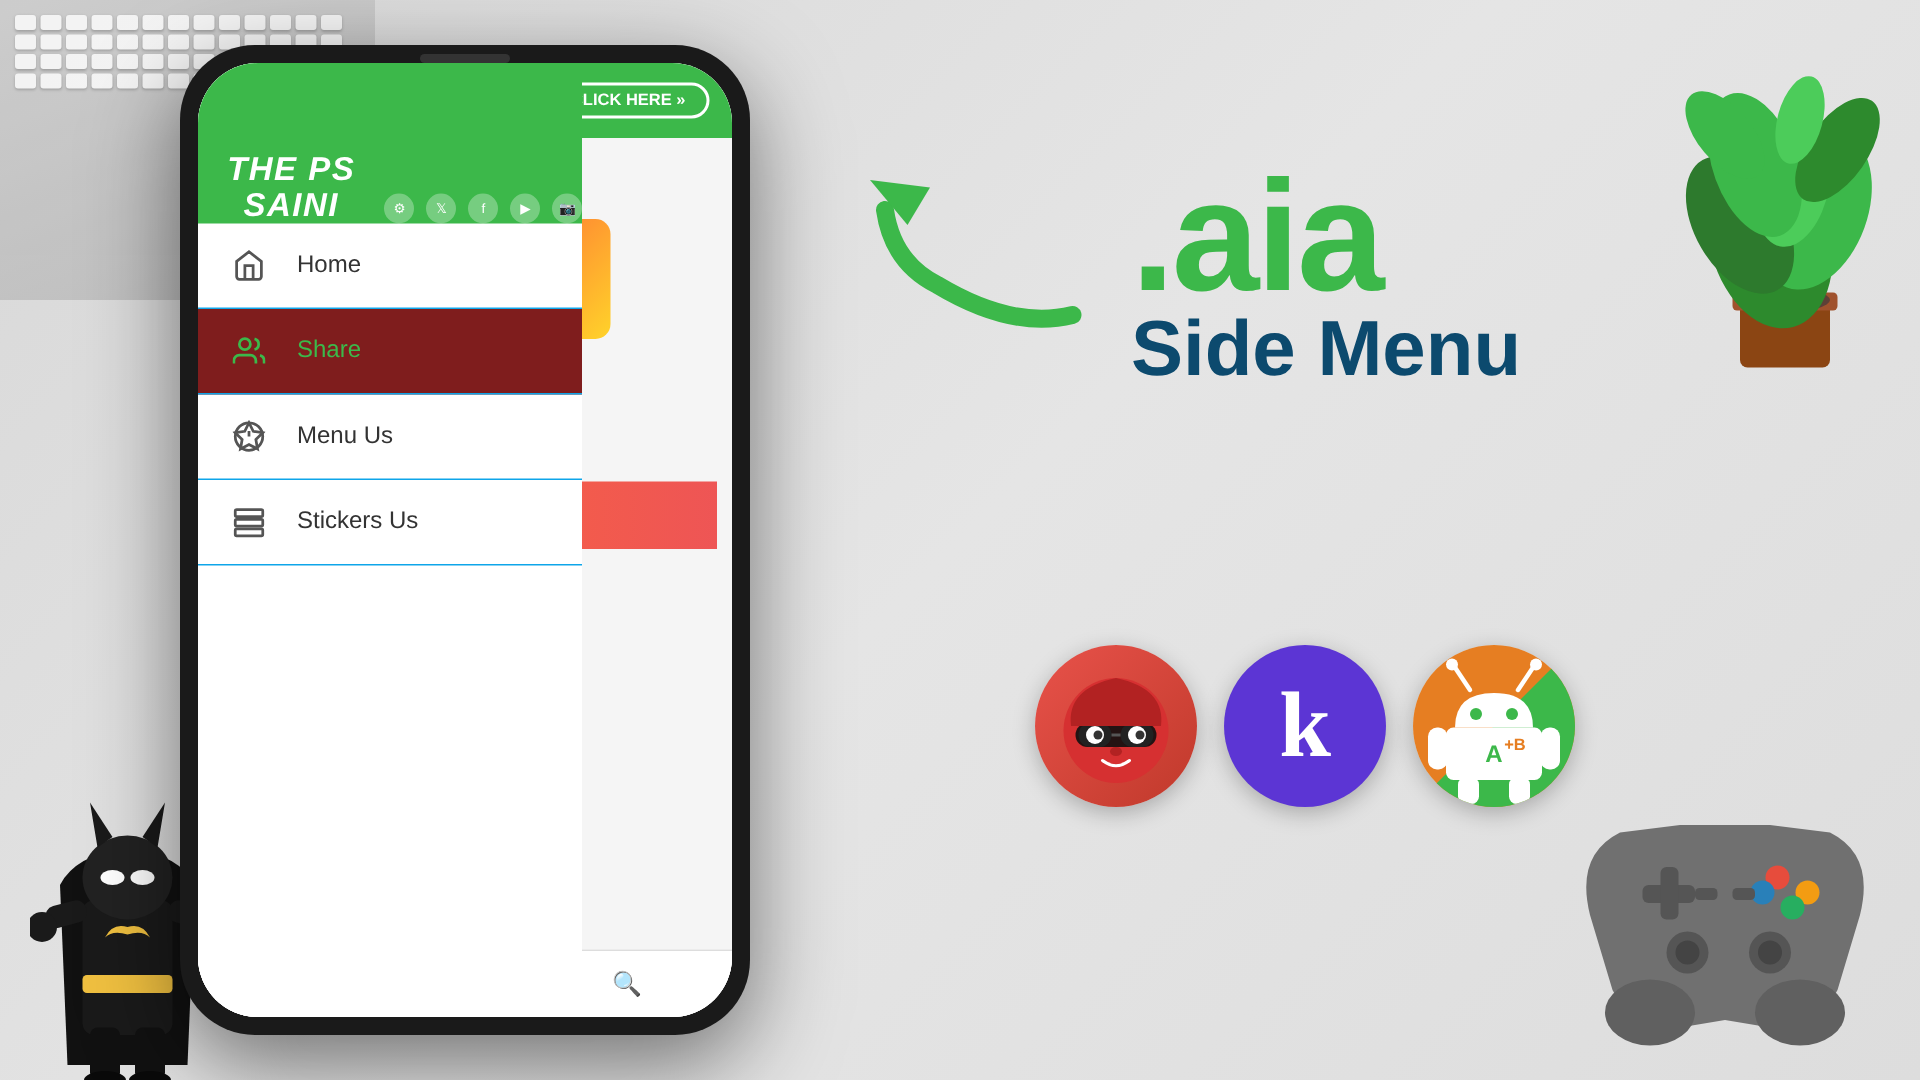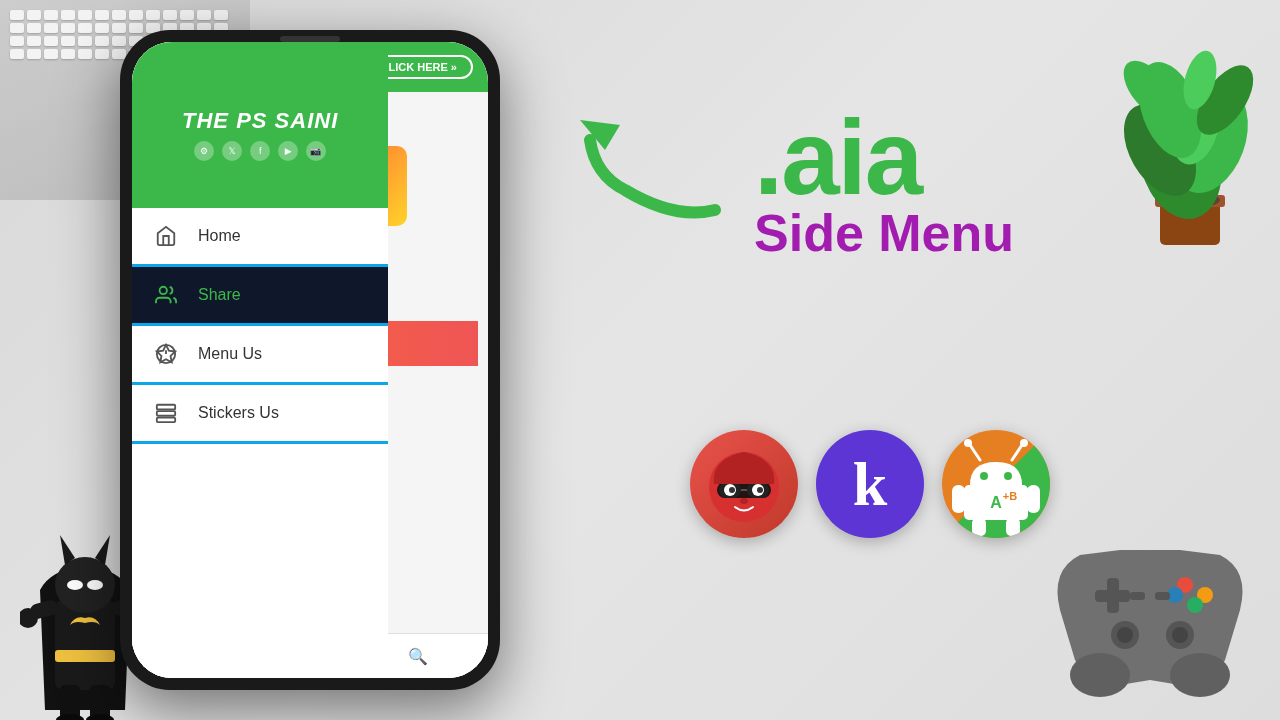--- a/index.html
+++ b/index.html
@@ -82,25 +82,25 @@
     
     .side-menu {
       position: absolute;
       top: 0; left: 0;
       width: 72%; height: 100%;
       background: #fff;
       z-index: 5;
     }
     .menu-header {
       width: 100%;
-      height: 166px;
+      height: 107px;
       background: #3cb84a;
       display: flex;
-      flex-direction: column;
-      align-items: center;
+      flex-direction: row;
+      align-items: flex-end;
       justify-content: center;
       padding-top: 20px;
     }
     .menu-brand {
       color: #fff;
       font-size: 22px;
       font-weight: 900;
       letter-spacing: 1px;
       font-style: italic;
       text-align: center;
@@ -120,25 +120,25 @@
       color: #fff;
     }
 
     .menu-items {
       list-style: none;
     }
     .menu-item {
       display: flex;
       align-items: center;
       padding: 14px 20px;
-      border-bottom: 3px solid #0ea5e9;
+      border-bottom: 1px solid #0ea5e9;
       cursor: pointer;
     }
     .menu-item.active {
-      background: #0f172a;
+      background: #7f1d1d;
     }
     .menu-item .item-icon {
       width: 28px; height: 28px;
       display: flex; align-items: center; justify-content: center;
       margin-right: 18px;
       font-size: 18px;
       color: #555;
       flex-shrink: 0;
     }
     .menu-item.active .item-icon,
@@ -473,21 +473,21 @@
 
 <div style="position:absolute;top:100px;left:575px;">
   <svg width="170" height="140" viewBox="0 0 170 140">
     <path d="M140,110 Q100,120 50,90 Q20,75 15,40" fill="none" stroke="#3cb84a" stroke-width="12" stroke-linecap="round"></path>
     <polygon points="5,20 30,50 45,25" fill="#3cb84a"></polygon>
   </svg>
 </div>
 
 <div style="position:absolute;top:105px;left:710px;margin-left:44px;">
   <div style="font-size:105px;font-weight:900;color:#3cb84a;line-height:1;letter-spacing:-2px;font-family:Arial,sans-serif;">.aia</div>
-  <div style="font-size:52px;font-weight:900;color:#a21caf;line-height:1.1;font-family:Arial,sans-serif;margin-top:-5px;">Side Menu</div>
+  <div style="font-size:52px;font-weight:900;color:#0c4a6e;line-height:1.1;font-family:Arial,sans-serif;margin-top:-5px;">Side Menu</div>
 </div>
 
 <div style="position:absolute;top:430px;left:690px;display:flex;gap:18px;align-items:center;">
 
   <div style="width:108px;height:108px;border-radius:50%;background:linear-gradient(135deg,#e8524a,#c0392b);display:flex;align-items:center;justify-content:center;box-shadow:0 4px 15px rgba(0,0,0,0.25);overflow:hidden;position:relative;">
     <svg width="90" height="90" viewBox="0 0 90 90">
 
       <circle cx="45" cy="48" r="35" fill="#d63031"></circle>
 
       <rect x="18" y="43" width="54" height="16" rx="8" fill="#111" opacity="0.9"></rect>

